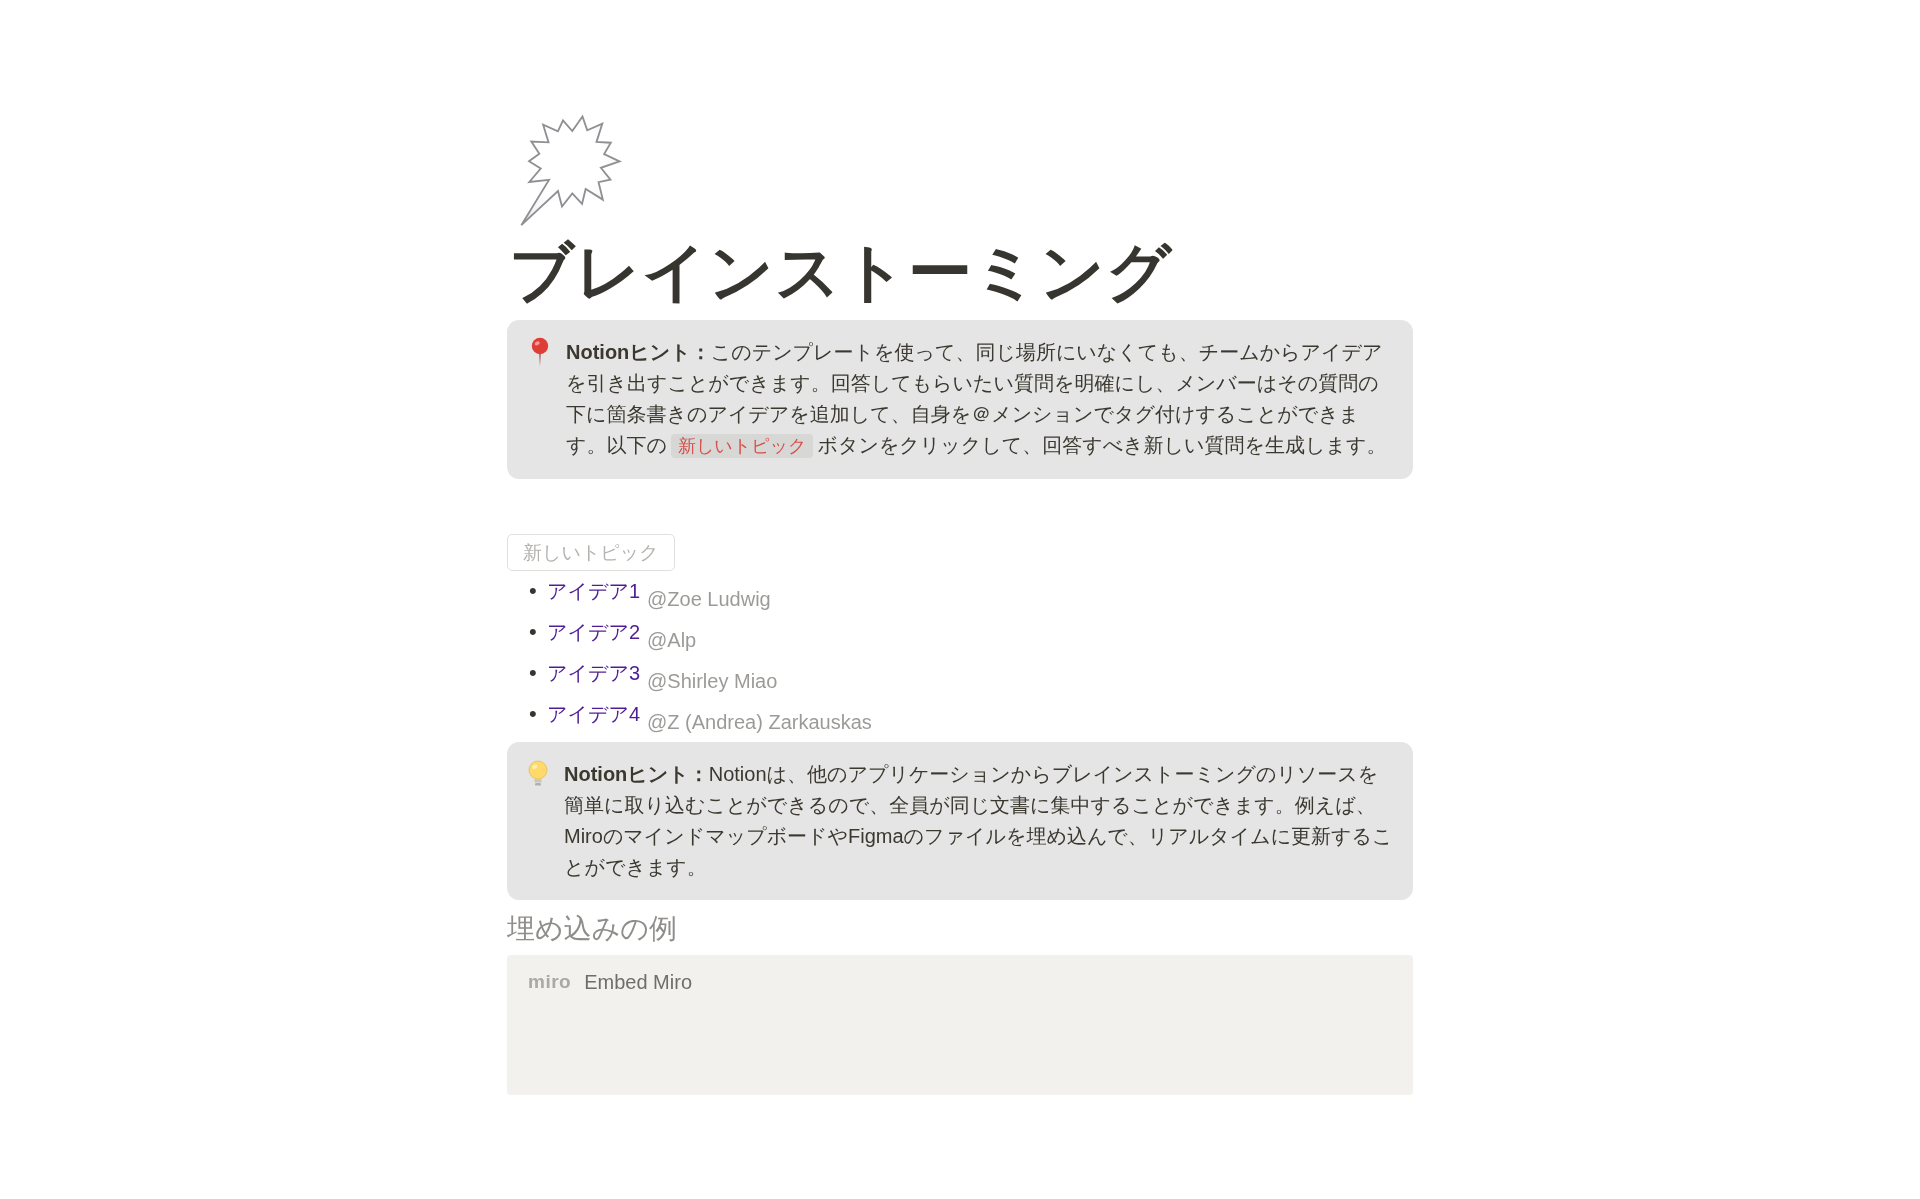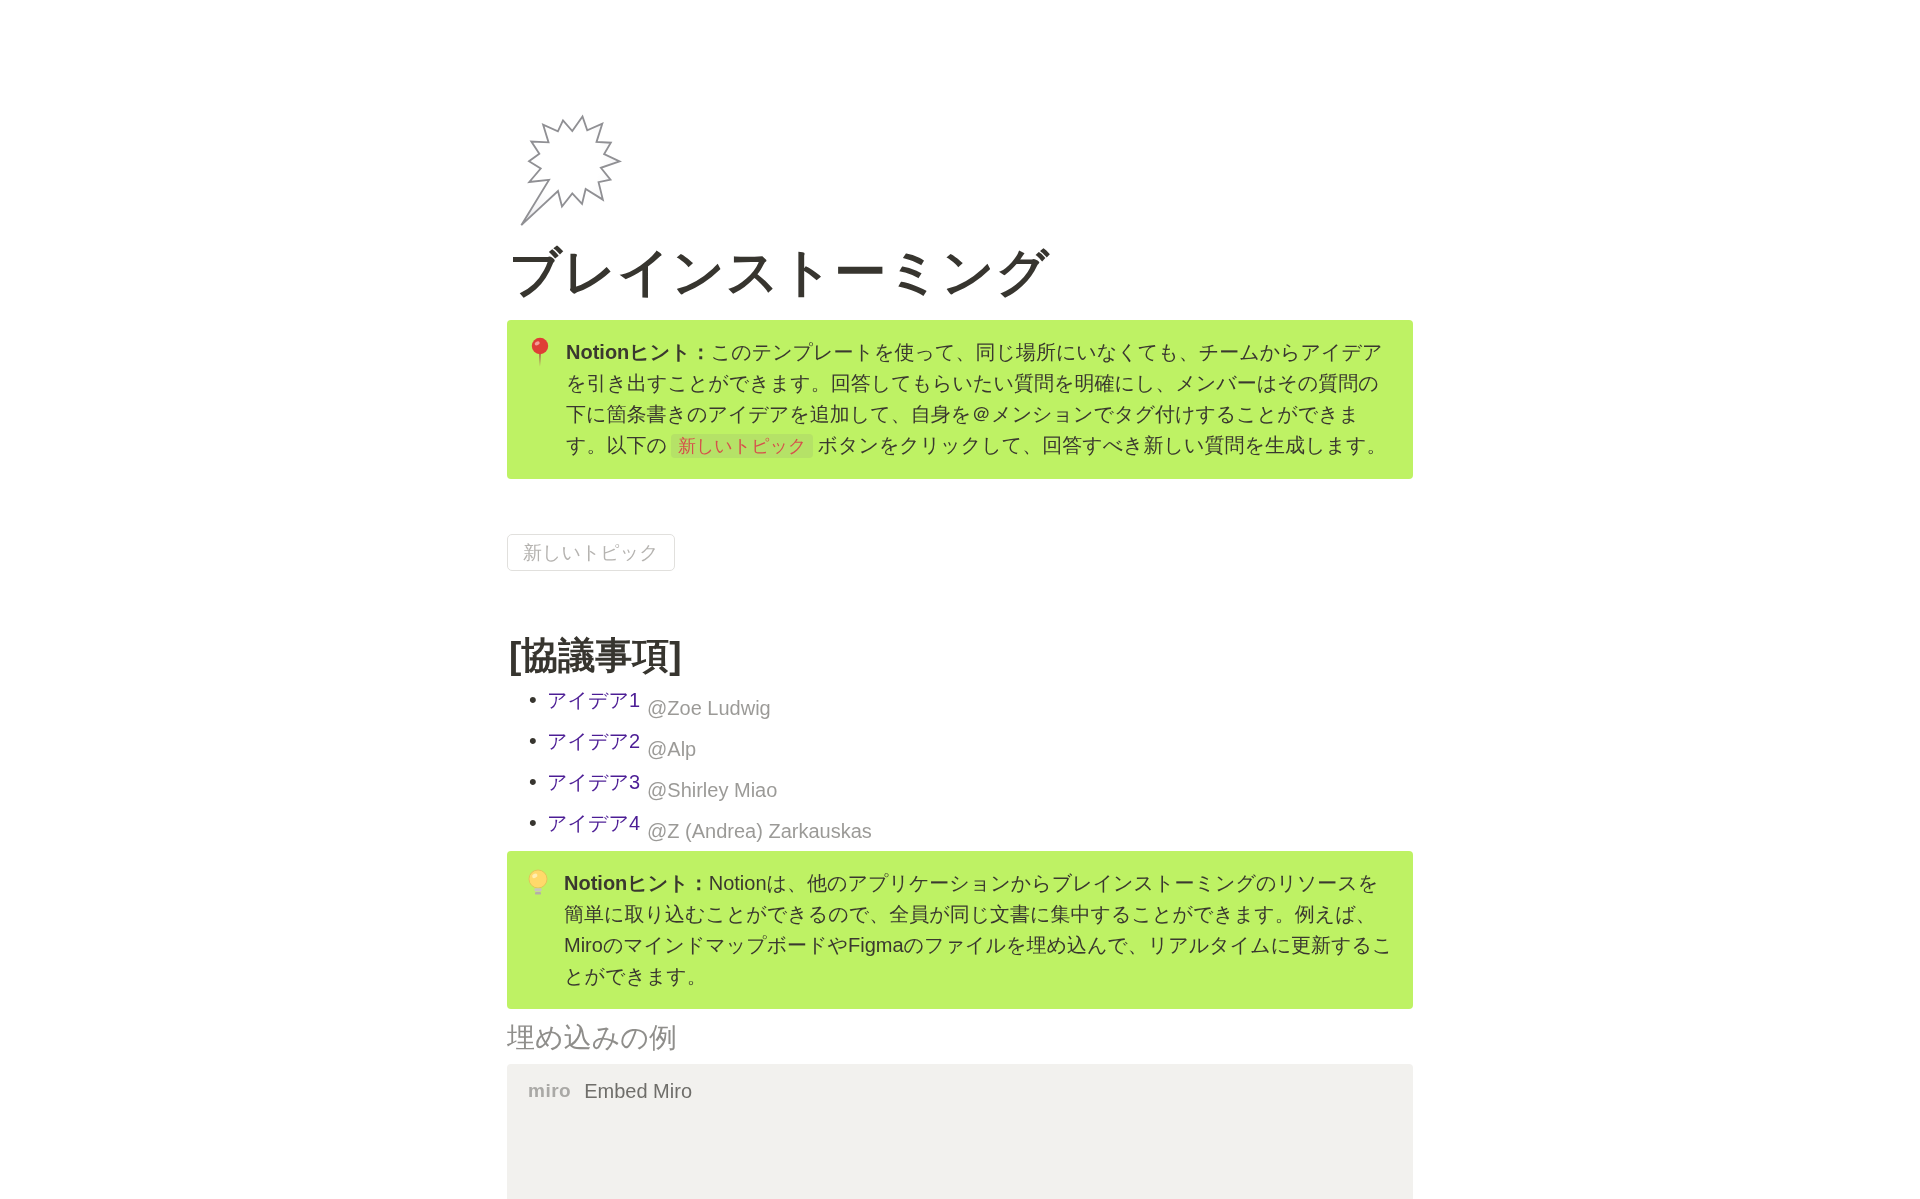--- a/index.html
+++ b/index.html
@@ -10,26 +10,26 @@
     font-family:"Liberation Sans","DejaVu Sans",sans-serif;
     color:#37352f;
   }
   .content { width:906px; margin:0 auto; }
 
   .page-icon { margin:113px 0 0 4px; width:117px; height:117px; cursor:pointer; }
   .page-icon svg { width:117px; height:117px; display:block; }
 
   .page-title {
     margin:12px 0 0 2px;
-    font-size:52px; font-weight:700; line-height:60px; letter-spacing:1px;
+    font-size:64px; font-weight:700; line-height:60px; letter-spacing:1px;
     cursor:text;
   }
 
   .callout {
-    background:#bef264; border-radius:4px;
+    background:#e5e5e5; border-radius:12px;
     padding:17px 20px 17px 19px;
     display:flex; align-items:flex-start; gap:13px;
   }
   .callout-1 { margin-top:18px; }
   .callout-2 { margin-top:13px;padding-left:17px; }
   .callout-icon { flex:none; width:27px; height:31px; display:flex; align-items:center; justify-content:center; }
   .callout-body { font-size:20px; line-height:31px; color:#3a382f; cursor:text; }
   .callout-body b { font-weight:700; }
   .code-token {
     font-family:inherit;
@@ -117,21 +117,20 @@
         <ellipse cx="9.2" cy="6.4" rx="2.6" ry="1.9" fill="#f29d97" transform="rotate(-25 9.2 6.4)"></ellipse>
       </svg>
     </span>
     <div class="callout-body">
       <b>Notionヒント：</b><span>このテンプレートを使って、同じ場所にいなくても、チームからアイデアを引き出すことができます。回答してもらいたい質問を明確にし、メンバーはその質問の下に箇条書きのアイデアを追加して、自身を＠メンションでタグ付けすることができます。以下の</span><code class="code-token">新しいトピック</code><span>ボタンをクリックして、回答すべき新しい質問を生成します。</span>
     </div>
   </div>
 
   <div class="template-button">新しいトピック</div>
 
-  <h2 class="section-heading heading-topics">[協議事項]</h2>
 
   <ul class="idea-list">
     <li>
       <span class="bullet">•</span>
       <span class="idea-label">アイデア1</span>
       <span class="mention">@Zoe Ludwig</span>
     </li>
     <li>
       <span class="bullet">•</span>
       <span class="idea-label">アイデア2</span>

